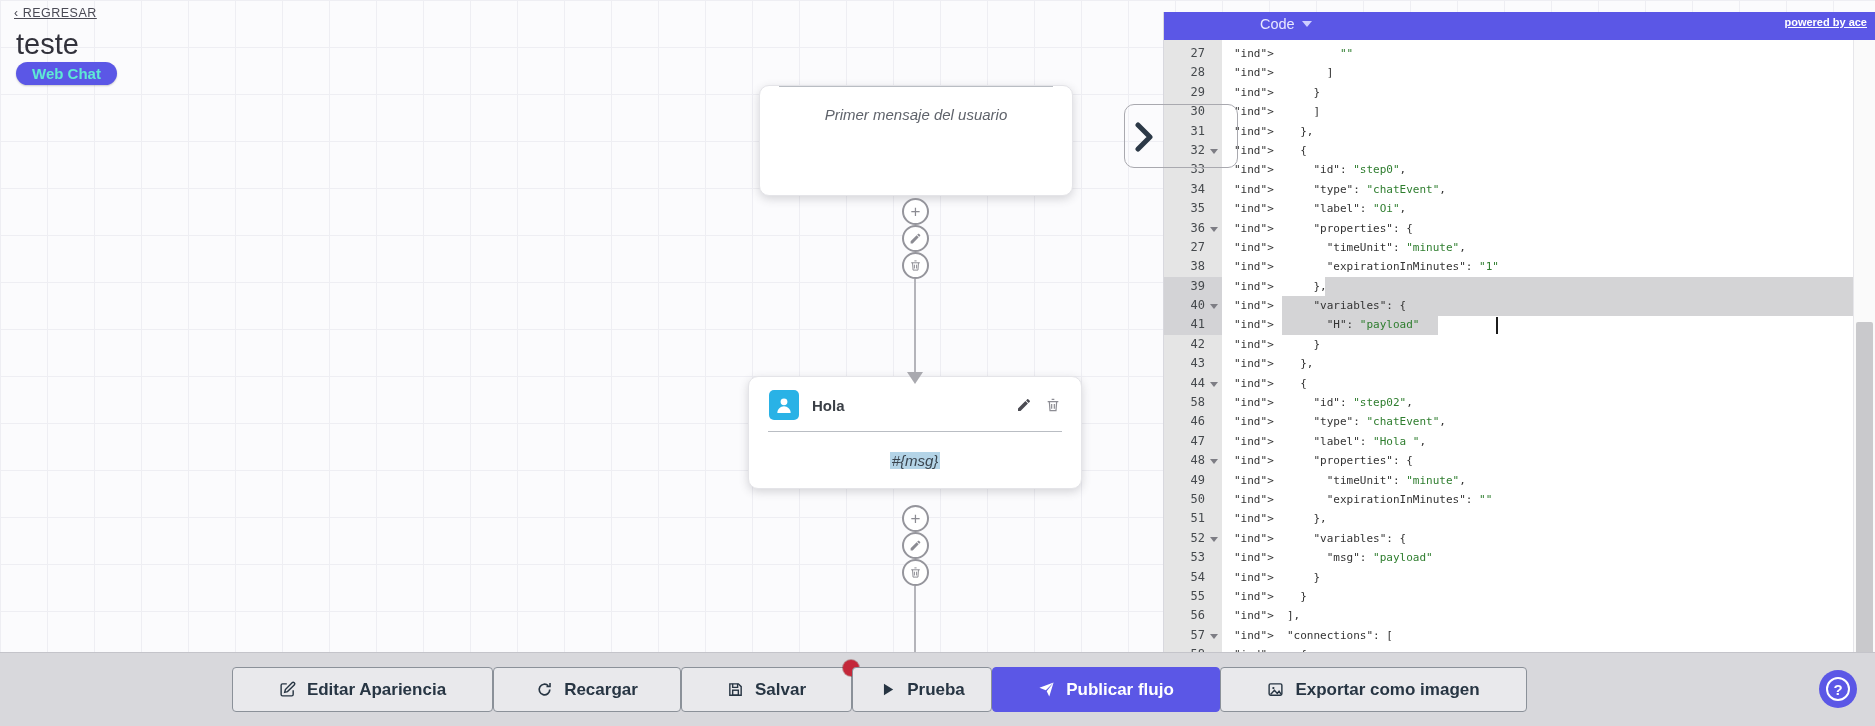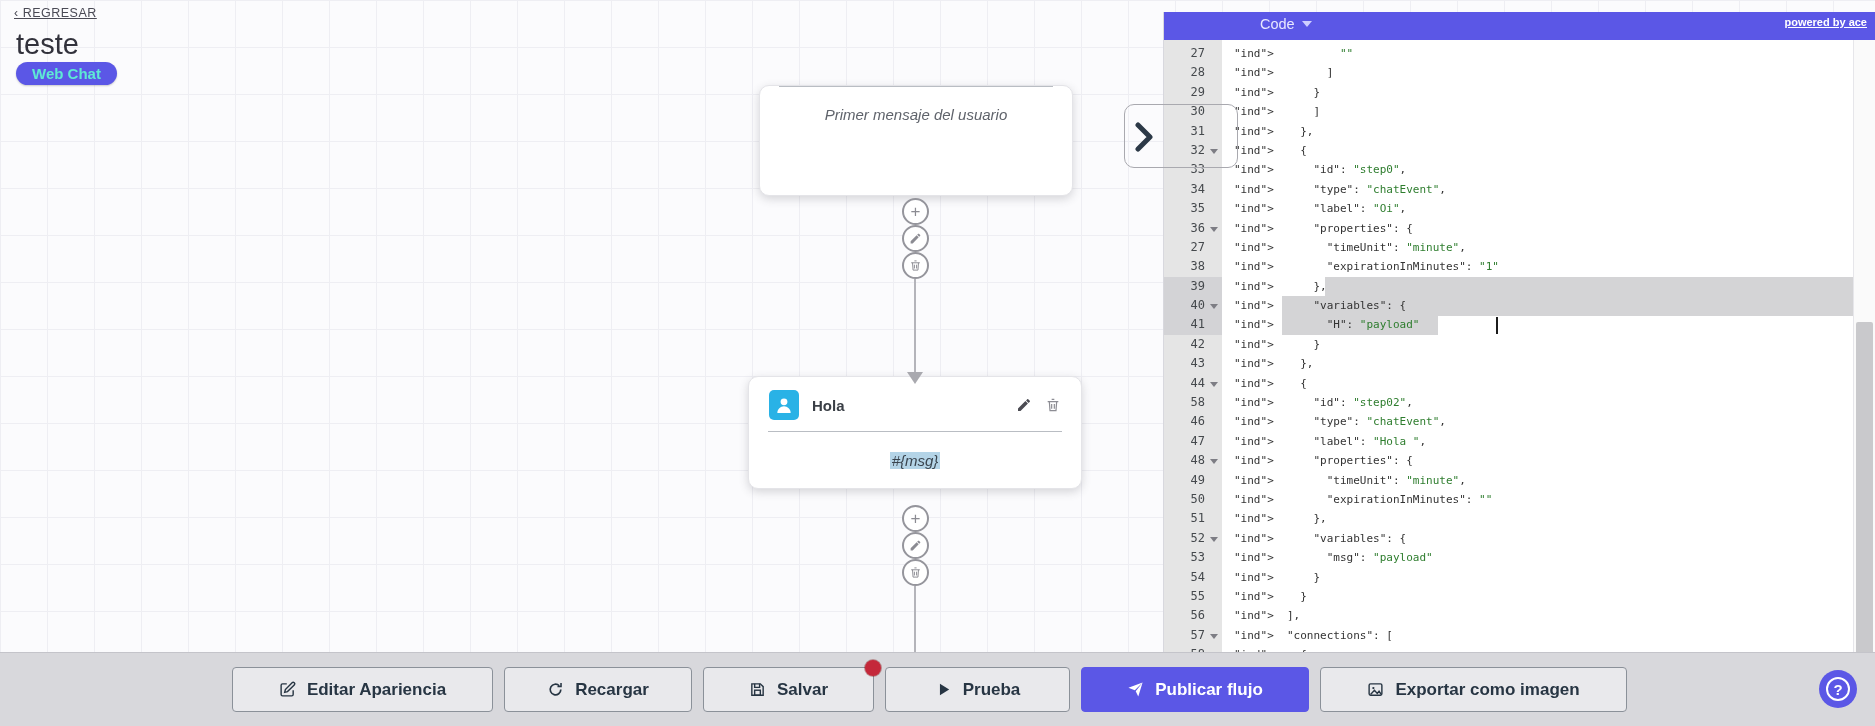--- a/index.html
+++ b/index.html
@@ -80,28 +80,28 @@
   .hscroll{position:absolute;left:0;right:22px;bottom:0;height:7px;background:#f7f7f8;border-top:1px solid #ececef;z-index:5}
 
   
   .panel-handle{position:absolute;left:1124px;top:104px;width:114px;height:64px;border:1px solid #a9a9af;
     border-radius:10px;background:transparent;z-index:6;cursor:pointer}
   .panel-handle svg{position:absolute;left:8px;top:17px}
 
   
   .toolbar{position:absolute;left:0;top:652px;width:1875px;height:74px;background:#d8d8dc;
     border-top:1px solid #c4c4ca;z-index:8}
-  .btn-row{display:flex;gap:11px;margin:14px 0 0 232px}
+  .btn-row{display:flex;margin:14px 0 0 232px}
   .tb-btn{position:relative;height:45px;display:flex;align-items:center;justify-content:center;gap:11px;
     background:#e9e9ec;border:1px solid #8b9199;border-radius:4px;color:#273543;font-size:17px;
     font-weight:bold;font-family:"Liberation Sans",sans-serif;cursor:pointer;padding:0 10px}
   .tb-btn svg{width:17px;height:17px;flex:0 0 auto}
   .tb-btn.primary{background:var(--accent);border-color:var(--accent);color:#fff}
   #btn-edit{width:261px}#btn-reload{width:188px}#btn-save{width:171px}
-  #btn-test{width:185px}#btn-publish{width:228px}#btn-export{width:307px}
+  #btn-test{width:140px}#btn-publish{width:228px}#btn-export{width:307px}
   .save-badge{position:absolute;right:-8px;top:-8px;width:16px;height:16px;border-radius:50%;
     background:var(--badge-red);box-shadow:0 0 0 1px rgba(120,0,0,.35)}
   .help-fab{position:absolute;left:1819px;top:670px;width:38px;height:38px;border-radius:50%;
     background:var(--accent);border:none;cursor:pointer;display:flex;align-items:center;justify-content:center;z-index:9}
   .help-inner{width:24px;height:24px;border:2px solid #fff;border-radius:50%;color:#fff;font-size:15px;
     font-weight:bold;display:flex;align-items:center;justify-content:center;font-family:"Liberation Sans",sans-serif}
 </style>
 </head>
 <body>
 

